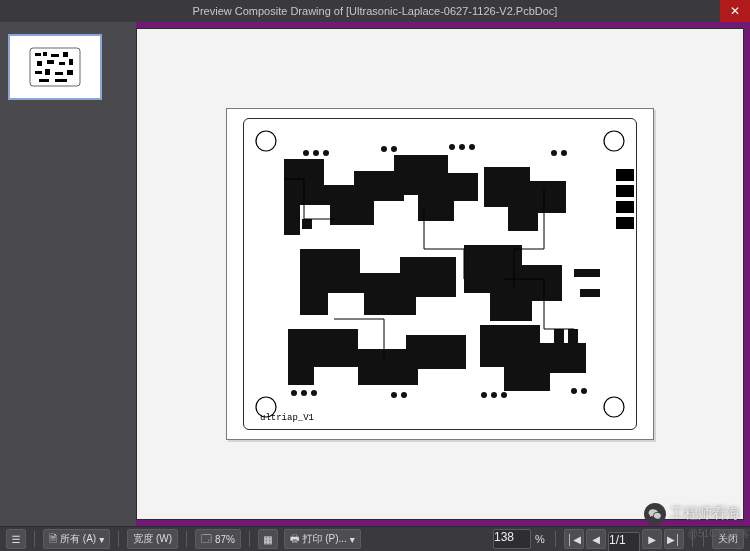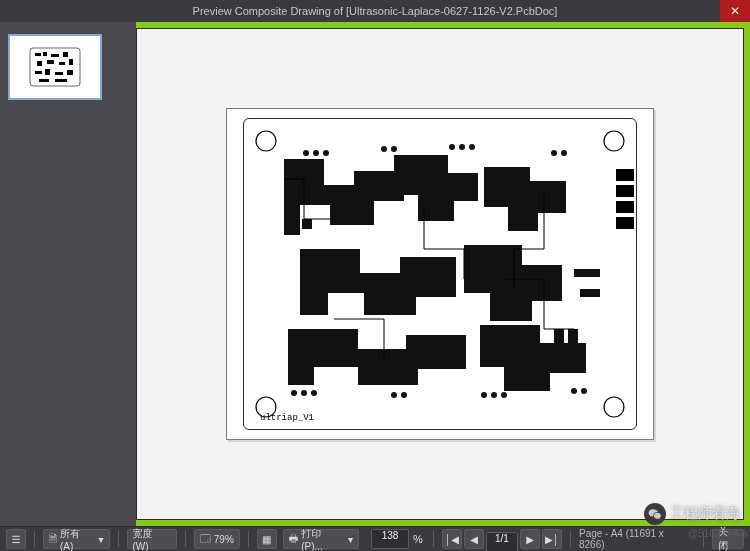--- a/index.html
+++ b/index.html
@@ -40,21 +40,21 @@
     background: #b11a1a;
     display: flex;
     align-items: center;
     justify-content: center;
     color: #fff;
     font-size: 12px;
   }
   .main {
     flex: 1;
     display: flex;
-    background: #84cc16;
+    background: #701a75;
     min-height: 0;
   }
   .sidebar {
     width: 120px;
     background: #4a4a4e;
     padding: 12px 8px;
   }
   .thumb {
     width: 90px;
     height: 62px;
@@ -130,22 +130,21 @@
     border-radius: 2px;
     cursor: pointer;
   }
   .tb-btn.iconic { padding: 0; width: 18px; }
   .tb-input {
     height: 18px;
     width: 36px;
     background: #2e2e32;
     border: 1px solid #5c5c60;
     color: #eee;
-    font-size: 10px;
-    text-align: center;
+    font-size: 12px;
     border-radius: 2px;
   }
   .tb-sep {
     width: 1px;
     height: 16px;
     background: #5c5c60;
     margin: 0 2px;
   }
   .tb-flex { flex: 1; }
   .status-right {
@@ -304,21 +303,21 @@
     <div class="tb-sep"></div>
     <div class="tb-group">
       <div class="tb-btn">
         <span>宽度 (W)</span>
       </div>
     </div>
     <div class="tb-sep"></div>
     <div class="tb-group">
       <div class="tb-btn">
         <span style="margin-right:3px;">🗔</span>
-        <span>79%</span>
+        <span>87%</span>
       </div>
     </div>
     <div class="tb-sep"></div>
     <div class="tb-group">
       <div class="tb-btn iconic">
         <span>▦</span>
       </div>
     </div>
     <div class="tb-group">
       <div class="tb-btn">
@@ -344,21 +343,20 @@
         </div>
       <div class="tb-input" style="width:30px;margin-top:6px;">1/1</div>
       <div class="tb-btn iconic">
           <span>▶</span>
         </div>
       <div class="tb-btn iconic">
           <span>▶│</span>
         </div>
     </div>
     <div class="tb-sep"></div>
-    <div class="status-right">Page - A4 (11691 x 8266)</div>
     <div class="tb-sep"></div>
     <div class="tb-btn">
       <span>关闭</span>
     </div>
   </div>
 
   <div class="wm">
     <div class="wm-badge">
       <svg width="14" height="14" viewBox="0 0 24 24">
           <path fill="#ccc" d="M8 4C4 4 1 6.7 1 10c0 1.8 1 3.4 2.5 4.5L3 17l2.8-1.5c.7.2 1.4.3 2.2.3.3 0 .6 0 .9-.1-.1-.4-.1-.8-.1-1.2 0-3.3 3.2-6 7.2-6 .3 0 .6 0 .9.1C16 5.8 12.4 4 8 4zm8 6c-3.3 0-6 2.2-6 5s2.7 5 6 5c.7 0 1.3-.1 1.9-.3L20 21l-.4-2c1.4-.9 2.4-2.3 2.4-4 0-2.8-2.7-5-6-5z"></path>

